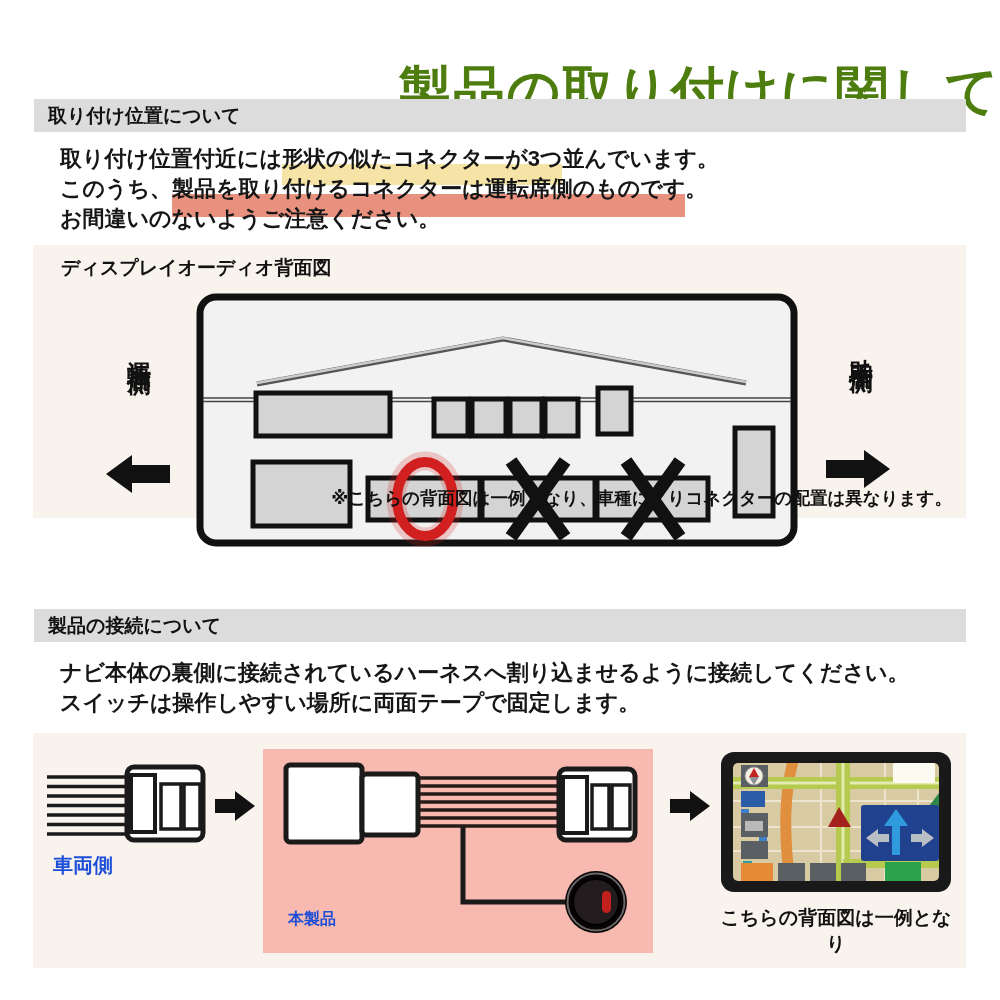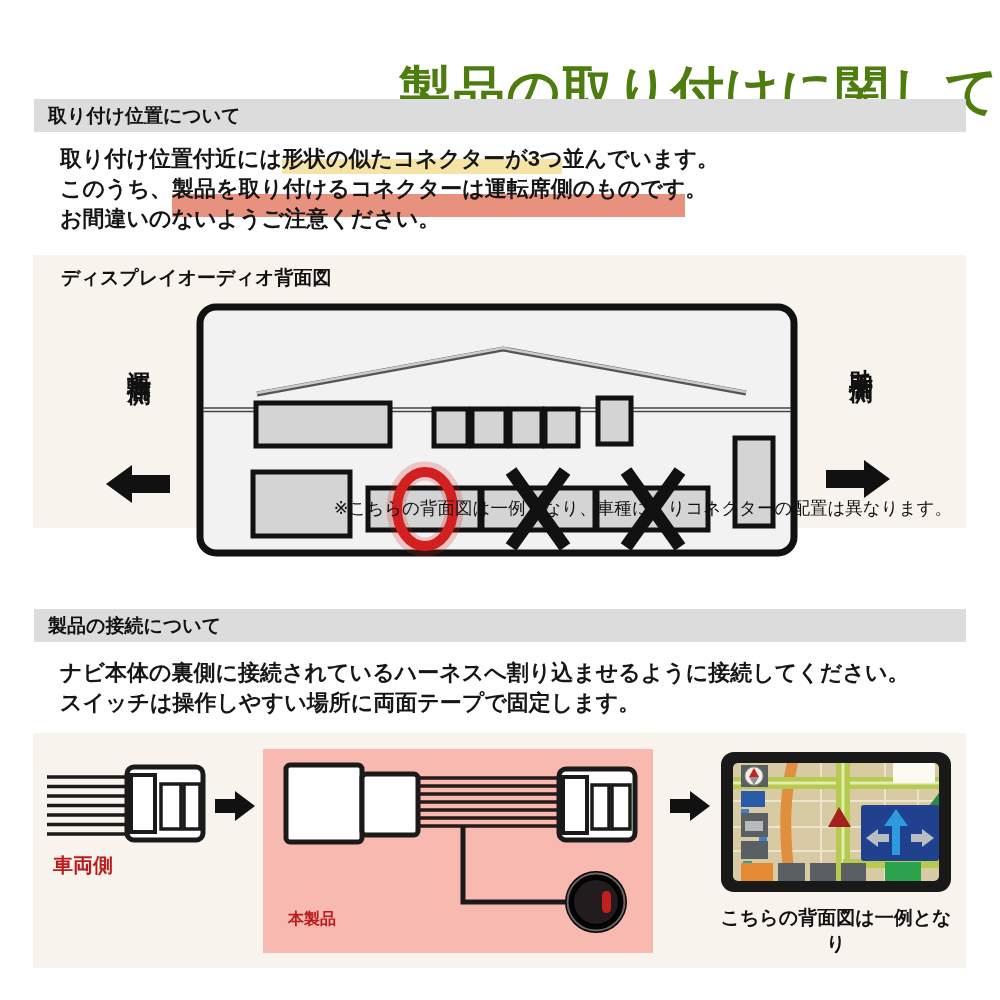--- a/index.html
+++ b/index.html
@@ -25,21 +25,21 @@
     padding-left:14px;box-sizing:border-box;color:#111;
   }
 
   
   .body-text{
     position:absolute;left:60px;
     font-size:22px;font-weight:600;line-height:30px;color:#161616;
   }
   .hl-yellow{
     background:linear-gradient(to bottom, rgba(0,0,0,0) 45%, #f6e4a6 45%, #f6e4a6 100%);
-    padding-bottom:3px;
+    padding-bottom:14px;
   }
   .hl-red{
     background:linear-gradient(to bottom, rgba(0,0,0,0) 45%, #e9917f 45%, #e9917f 100%);
     padding-bottom:16px;
   }
 
   
   .panel{
     position:absolute;left:33px;width:933px;background:#f8f3ec;
   }
@@ -47,46 +47,46 @@
     position:absolute;left:28px;top:10px;
     font-size:19px;font-weight:800;color:#111;
   }
   .vlabel{
     position:absolute;
     writing-mode:vertical-rl;text-orientation:upright;
     font-size:24px;font-weight:800;letter-spacing:4px;color:#111;
   }
   .rear-note{
     position:absolute;right:14px;bottom:8px;
-    font-size:17.5px;font-weight:400;color:#111;
+    font-size:17.5px;font-weight:700;color:#111;
   }
 
   
   .part-label{
-    position:absolute;font-size:20px;font-weight:800;color:#b91c1c;line-height:28px;font-family:Liberation Serif, serif;
+    position:absolute;font-size:20px;font-weight:800;color:#1d4ed8;line-height:28px;font-family:Liberation Serif, serif;
   }
   .headunit-label{
     position:absolute;font-size:19px;font-weight:800;color:#111;
     width:234px;text-align:center;
   }
 </style>
 </head>
 <body>
 
 <h1 class="page-title">製品の取り付けに関して</h1>
 
 <div class="section-bar" style="top:99px;">取り付け位置について</div>
 
 <div class="body-text" style="top:144px;">
   <div><span>取り付け位置付近には</span><span class="hl-yellow">形状の似たコネクターが3つ</span><span>並んでいます。</span></div>
   <div><span>このうち、</span><span class="hl-red">製品を取り付けるコネクターは運転席側のものです</span><span>。</span></div>
   <div>お間違いのないようご注意ください。</div>
 </div>
 
-<div class="panel" style="top:255px;height:273px;">
+<div class="panel" style="top:245px;height:273px;">
   <div class="diagram-title">ディスプレイオーディオ背面図</div>
 
   <div class="vlabel" style="left:90px;top:96px;">運転席側</div>
   <div class="vlabel" style="left:812px;top:94px;">助手席側</div>
 
   <svg class="abs" style="left:73px;top:210px;" width="64" height="38" viewBox="0 0 64 38">
     <polygon points="26,0 26,10 64,10 64,28 26,28 26,38 0,19" fill="#111"></polygon>
   </svg>
   <svg class="abs" style="left:793px;top:205px;" width="64" height="38" viewBox="0 0 64 38">
     <polygon points="38,0 38,10 0,10 0,28 38,28 38,38 64,19" fill="#111"></polygon>

